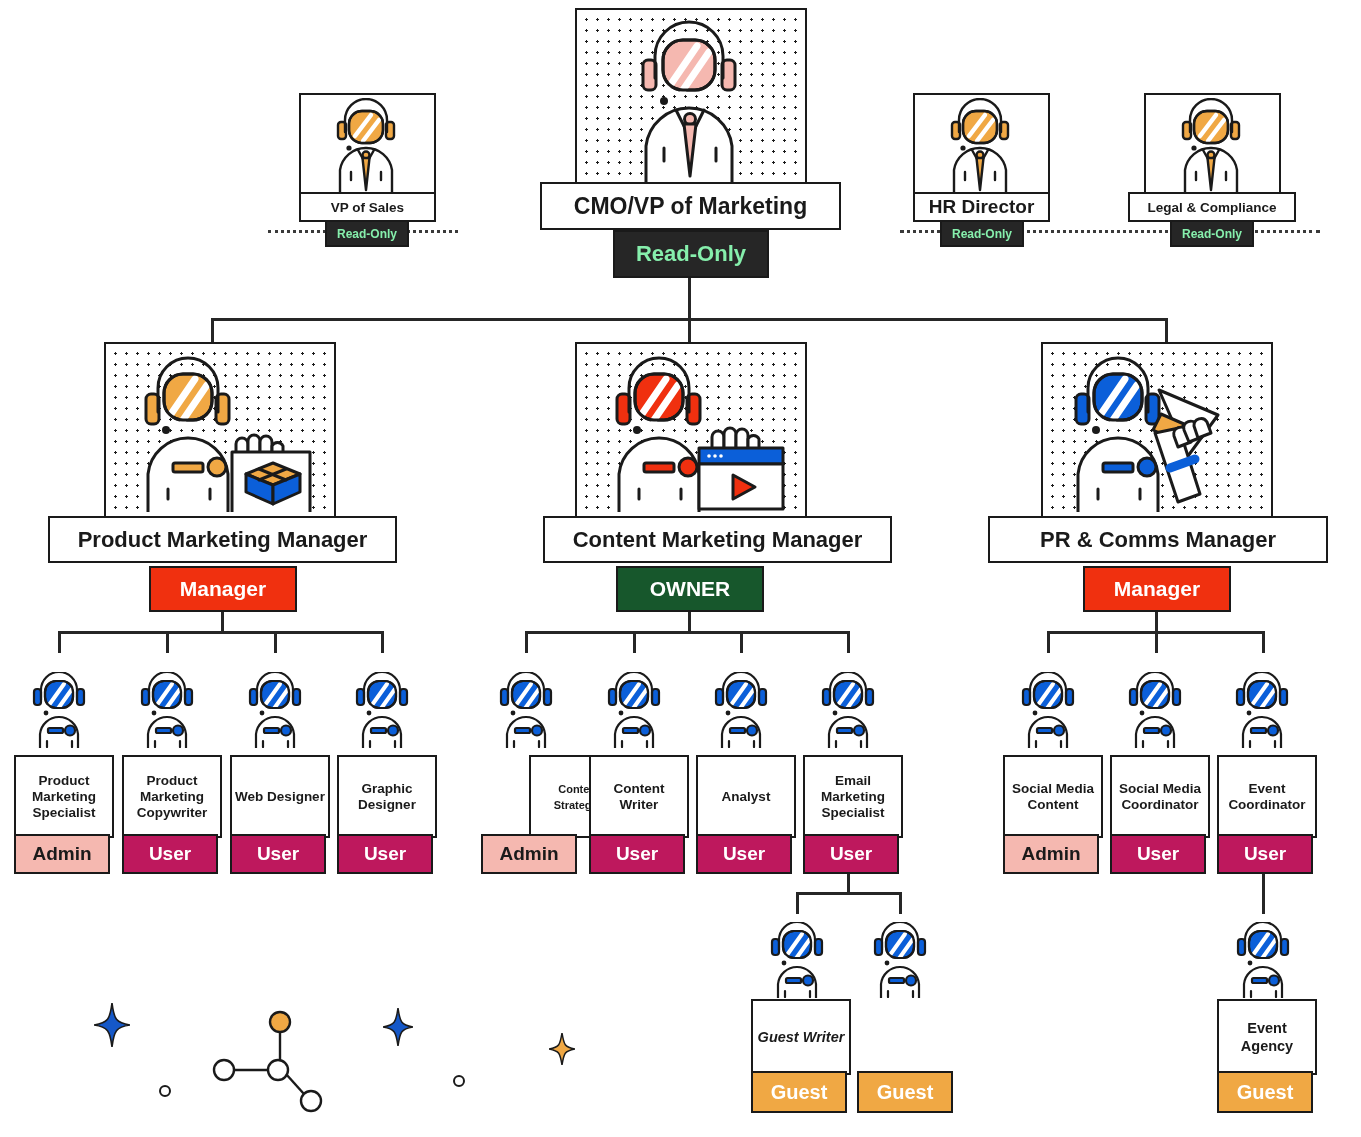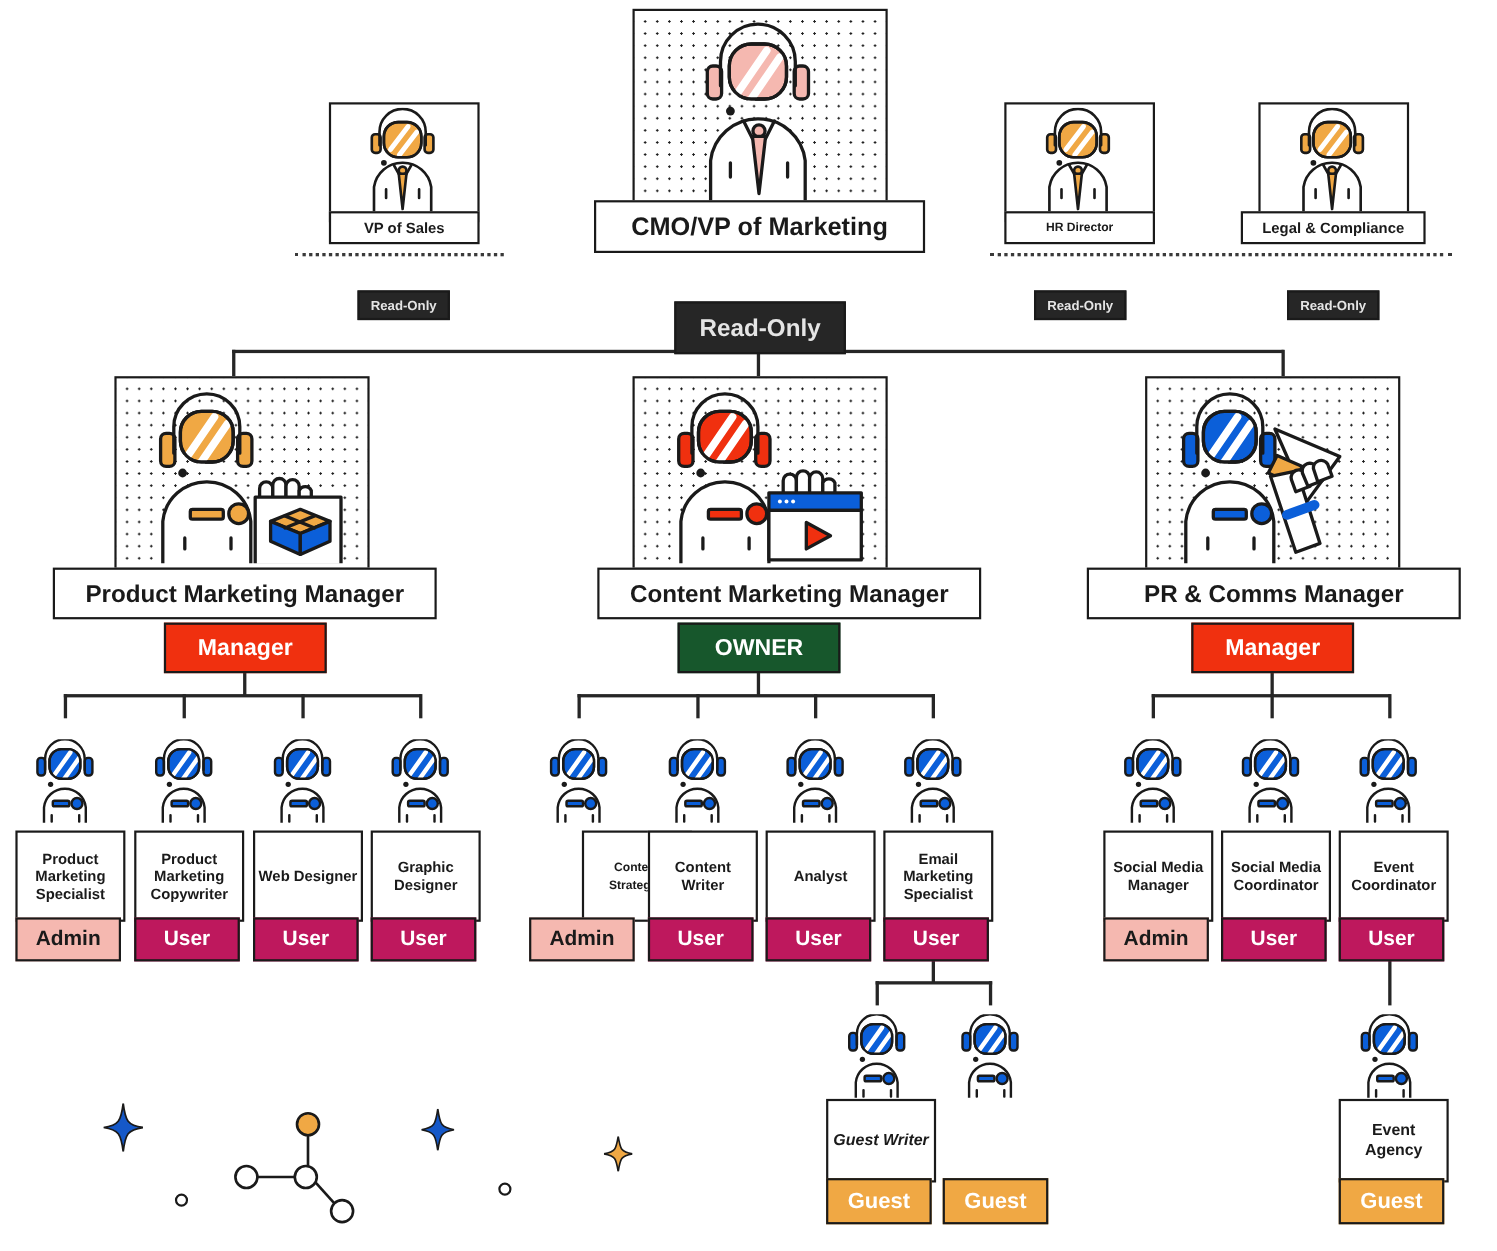--- a/index.html
+++ b/index.html
@@ -29,21 +29,21 @@
     z-index:6;
   }
   .badge{
     position:absolute;
     display:flex;align-items:center;justify-content:center;
     text-align:center;
     font-weight:bold;
     border:2px solid #1a1a1a;
     z-index:7;
   }
-  .badge-readonly{background:#262626;color:#e5e5e5;margin-top:44px;}
+  .badge-readonly{background:#262626;color:#86efac;}
   .badge-owner{background:#17572c;color:#ffffff;}
   .badge-manager{background:#f0300f;color:#ffffff;}
   .badge-admin{background:#f5b8b0;color:#1a1a1a;}
   .badge-user{background:#be185d;color:#ffffff;}
   .badge-guest{background:#f0a844;color:#ffffff;}
 
   
   .hero-frame{
     position:absolute;
     border:2.5px solid #1a1a1a;
@@ -169,21 +169,21 @@
         <rect x="27" y="13" width="34" height="32" rx="13" fill="none"></rect>
         <circle cx="27" cy="50" r="2.6" fill="#1a1a1a" stroke="none"></circle>
         <path d="M18 98 V72 a26 26 0 0 1 26 -22 a26 26 0 0 1 26 22 V98" fill="#ffffff"></path>
         <path d="M36 52 l5 9 M52 52 l-5 9"></path>
         <circle cx="44" cy="57" r="3.5" fill="#f0a844"></circle>
         <path d="M40.5 60 L44 92 L47.5 60 Z" fill="#f0a844"></path>
         <path d="M29 74 v8 M59 74 v8"></path>
       </g>
     </svg>
   </div>
-  <div class="title-box" style="left:913px;top:192px;width:133px;height:26px;font-size:11px;">
+  <div class="title-box" style="left:913px;top:192px;width:133px;height:26px;font-size:19px;">
     <span>HR Director</span>
   </div>
   <div class="badge badge-readonly" style="left:940px;top:220px;width:80px;height:23px;font-size:12px;">
     <span>Read-Only</span>
   </div>
 
   <div class="plain-frame" style="left:1144px;top:93px;width:133px;height:105px;"></div>
   <div class="avatar-wrap" style="left:1167px;top:98px;width:88px;height:98px;">
     <svg viewBox="0 0 88 98">
       <g fill="none" stroke="#1a1a1a" stroke-width="2.4" stroke-linecap="round" stroke-linejoin="round">
@@ -430,21 +430,21 @@
   <div class="badge badge-user" style="left:803px;top:834px;width:92px;height:36px;font-size:19px;">
     <span>User</span>
   </div>
 
   <div class="avatar-wrap" style="left:1020px;top:672px;width:56px;height:76px;">
       <svg>
         <use href="#astro-small"></use>
       </svg>
     </div>
   <div class="title-box" style="left:1003px;top:755px;width:92px;height:79px;font-size:13.5px;line-height:16px;padding:0 2px;">
-    <span>Social Media Manager</span>
+    <span>Social Media Content</span>
   </div>
   <div class="badge badge-admin" style="left:1003px;top:834px;width:92px;height:36px;font-size:19px;">
     <span>Admin</span>
   </div>
 
   <div class="avatar-wrap" style="left:1127px;top:672px;width:56px;height:76px;">
       <svg>
         <use href="#astro-small"></use>
       </svg>
     </div>

